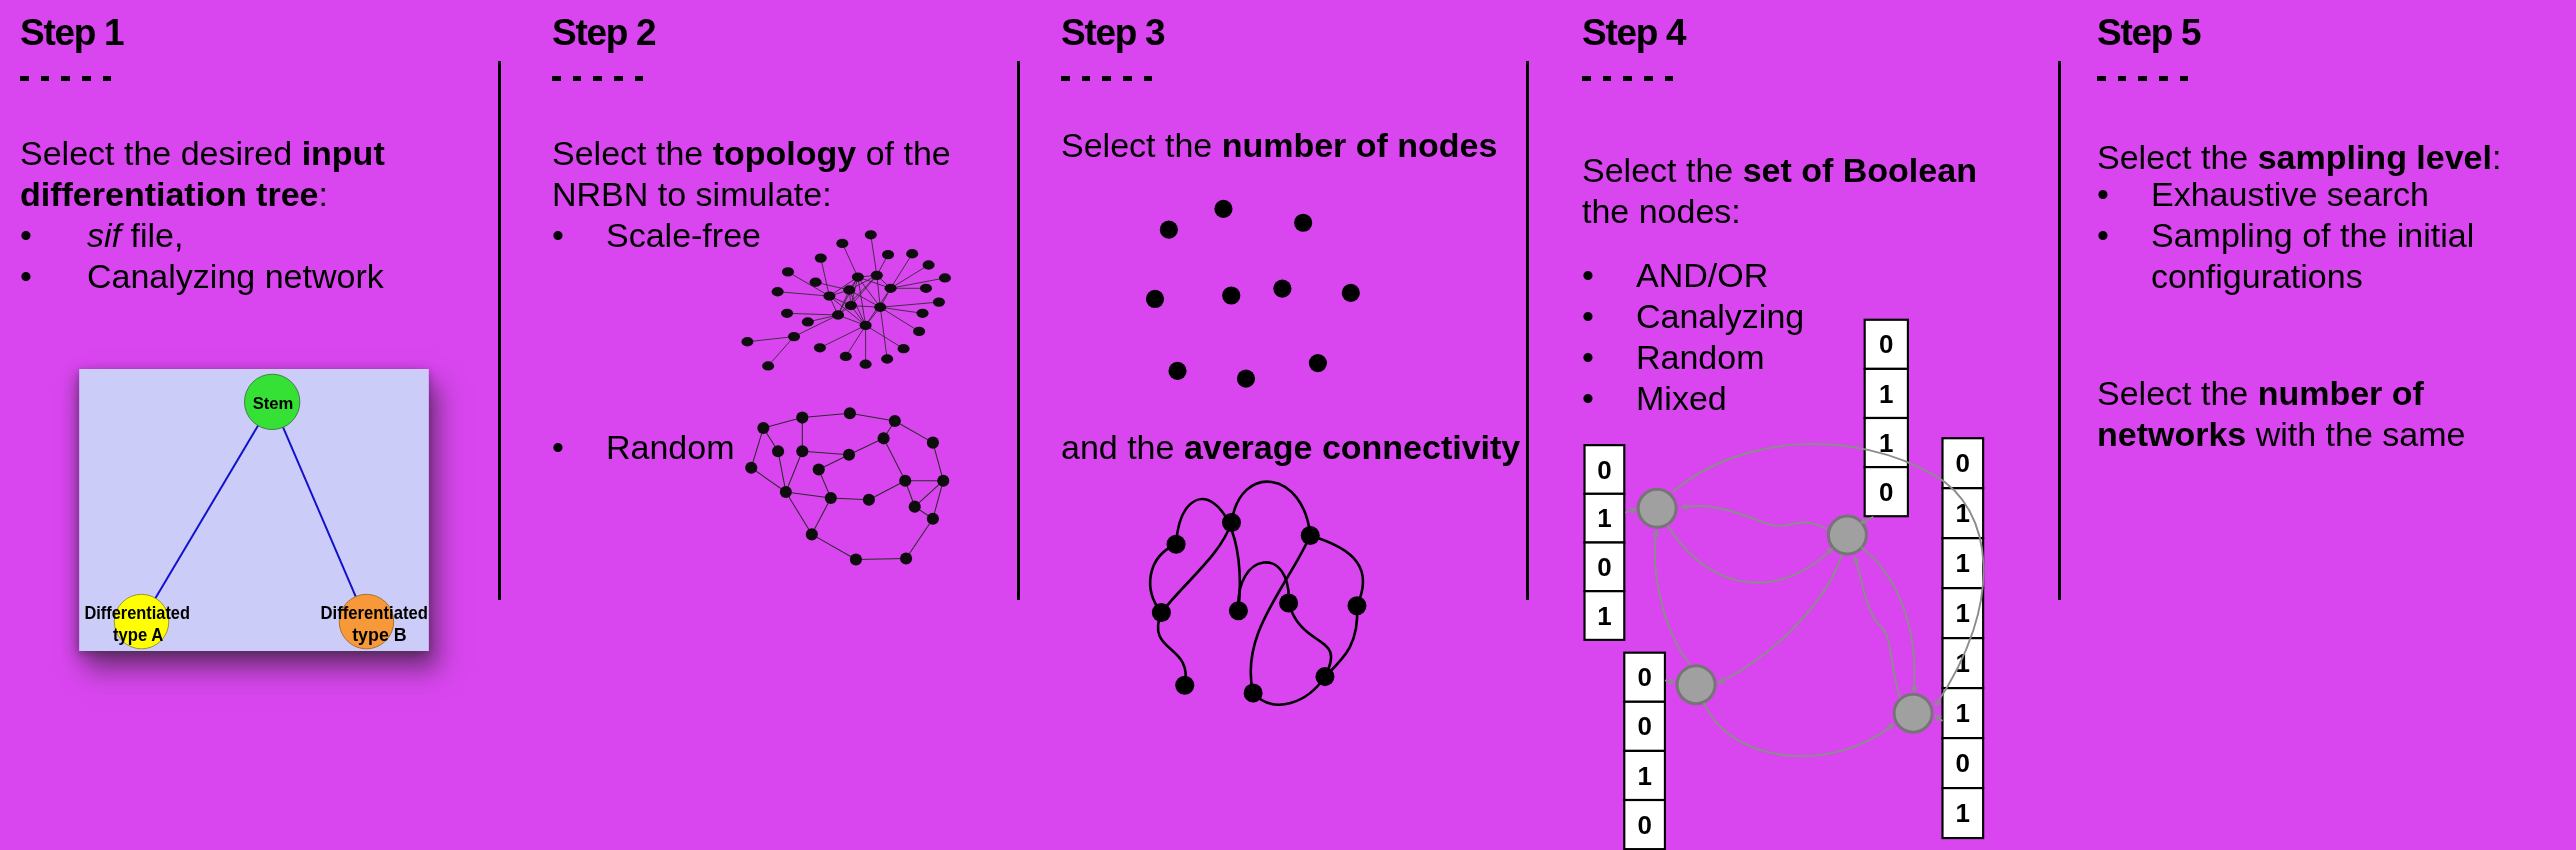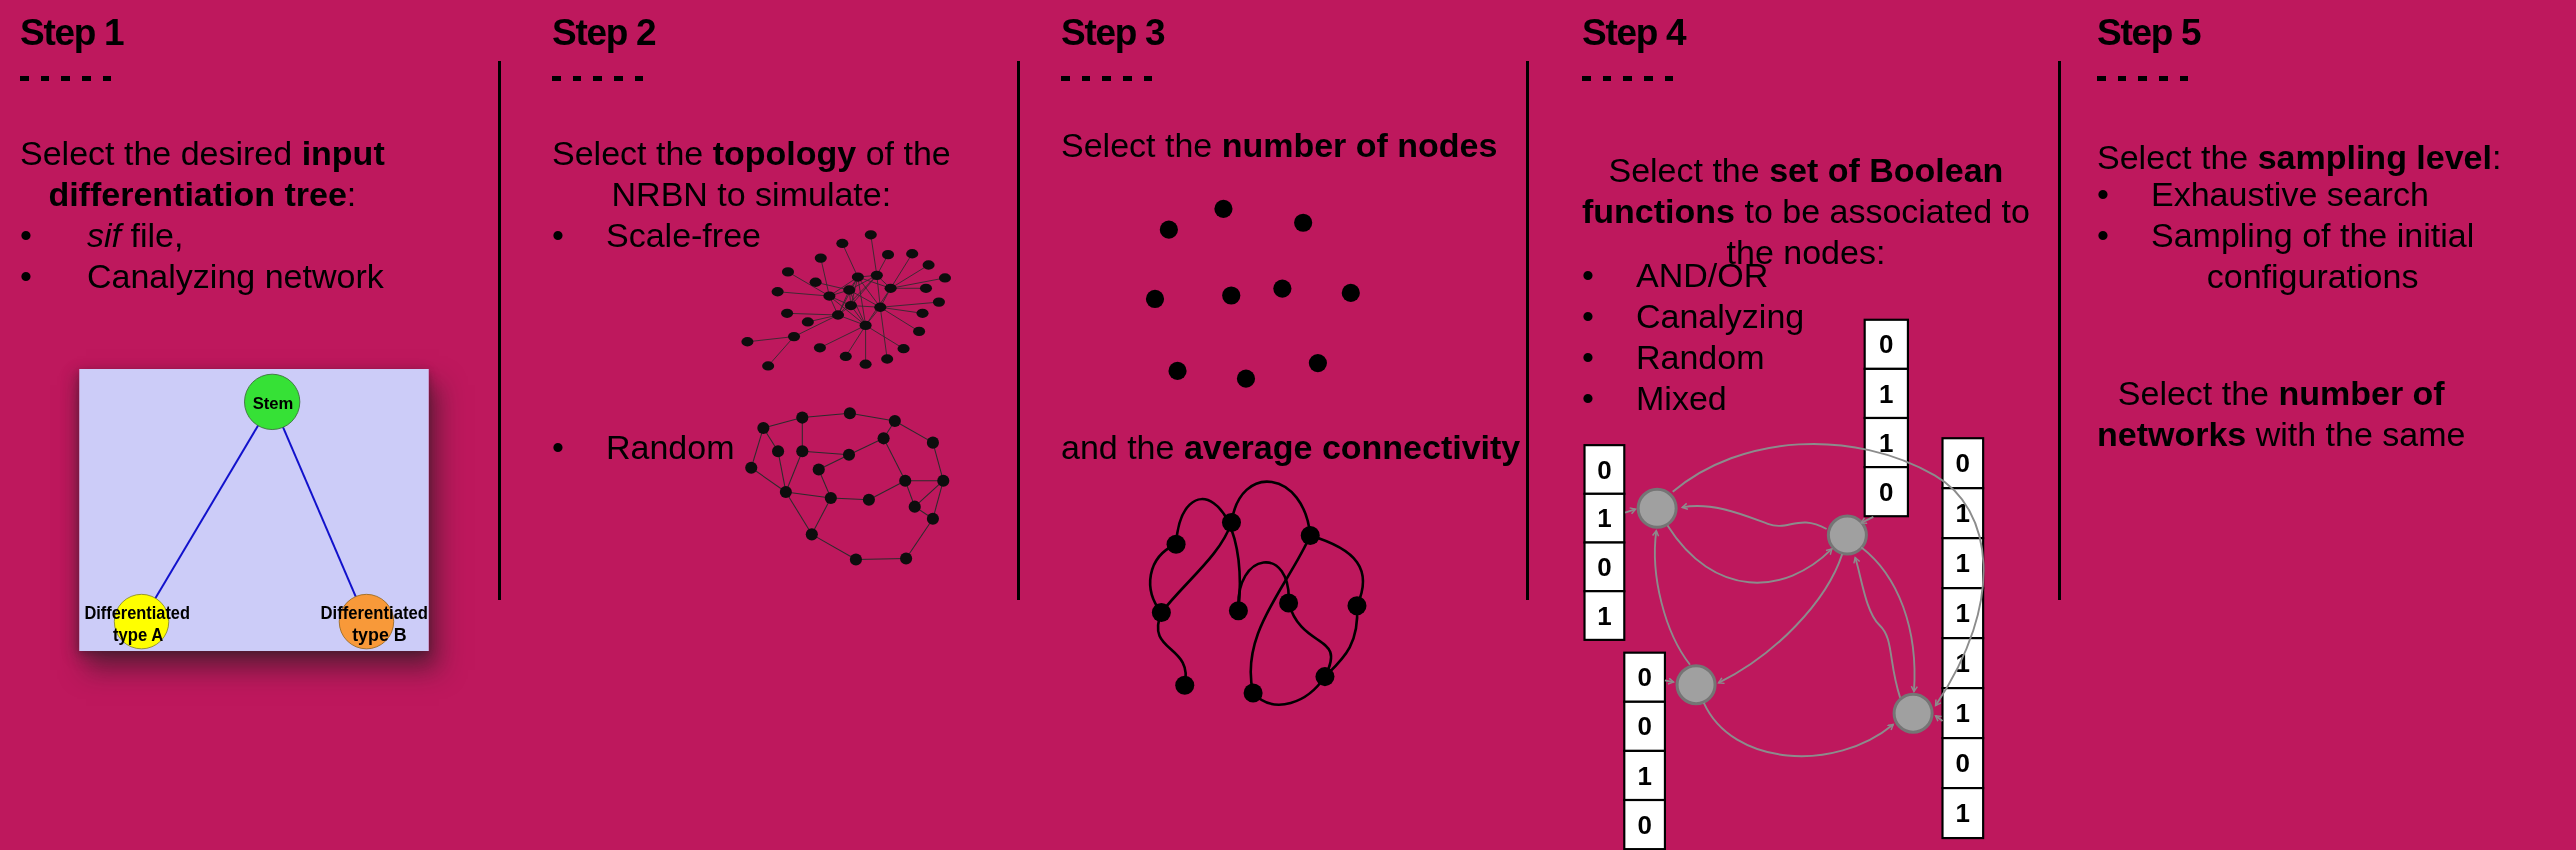--- a/index.html
+++ b/index.html
@@ -1,26 +1,26 @@
 <!DOCTYPE html>
 <html style="font-size:14px"><head>
 <meta charset="utf-8">
 <style>
   html,body{margin:0;padding:0;background:#ffffff;}
   #canvas{
-    position:relative;width:2576px;height:851px;background:#be185d;overflow:hidden;
+    position:relative;width:2576px;height:851px;background:#d946ef;overflow:hidden;
     font-family:"Liberation Sans","DejaVu Sans",sans-serif;color:#000;
   }
   .vsep{position:absolute;top:61px;height:539px;width:2.6px;background:#000;}
   .col{position:absolute;top:0;height:851px;}
   .title{position:absolute;top:14px;left:0;margin:0;font-size:37px;font-weight:700;line-height:37px;letter-spacing:-1.3px;white-space:nowrap;}
   .dashes{position:absolute;top:76px;left:0;height:5.2px;white-space:nowrap;font-size:0;}
   .dashes i{display:inline-block;width:8.7px;height:5.2px;background:#000;margin-right:12px;}
   .tblock{position:absolute;left:0;font-size:34px;line-height:41px;}
-  .tblock .line{white-space:nowrap;text-align:center;}
+  .tblock .line{white-space:nowrap;}
   .b{font-weight:700;}
   .i{font-style:italic;}
   .bullet-row{display:flex;}
   .bullet-glyph{flex:0 0 auto;}
   .bullet-text{flex:0 0 auto;}
   .fig{position:absolute;}
   #fig-tree{box-shadow:8.7px 17.3px 24px 1.7px rgba(30,30,30,0.50), -3.5px 5.2px 14px rgba(40,40,40,0.32), 0 1.7px 7px rgba(0,0,0,0.22);}
   svg text{font-family:"Liberation Sans","DejaVu Sans",sans-serif;}
 </style>
 </head>
@@ -90,21 +90,20 @@
     <div class="tblock" style="top:427px">
         <div class="line"><span>and the </span><span class="b">average connectivity</span></div>
       </div>
   </section>
 
   <section class="col" style="left:1582px;width:476px">
     <h2 class="title">Step 4</h2>
     <div class="dashes"><i></i><i></i><i></i><i></i><i></i></div>
     <div class="tblock" style="top:150px">
         <div class="line"><span>Select the </span><span class="b">set of Boolean</span></div>
-        <div class="line"><span class="b">functions</span><span> to be associated to</span></div>
         <div class="line"><span>the nodes:</span></div>
       </div>
     <div class="tblock" style="top:255px">
         <div class="bullet-row">
           <span class="bullet-glyph" style="width: 54px;">•</span>
           <div class="bullet-text">
             <div class="line"><span>AND/OR</span></div>
           </div>
         </div>
         <div class="bullet-row">

